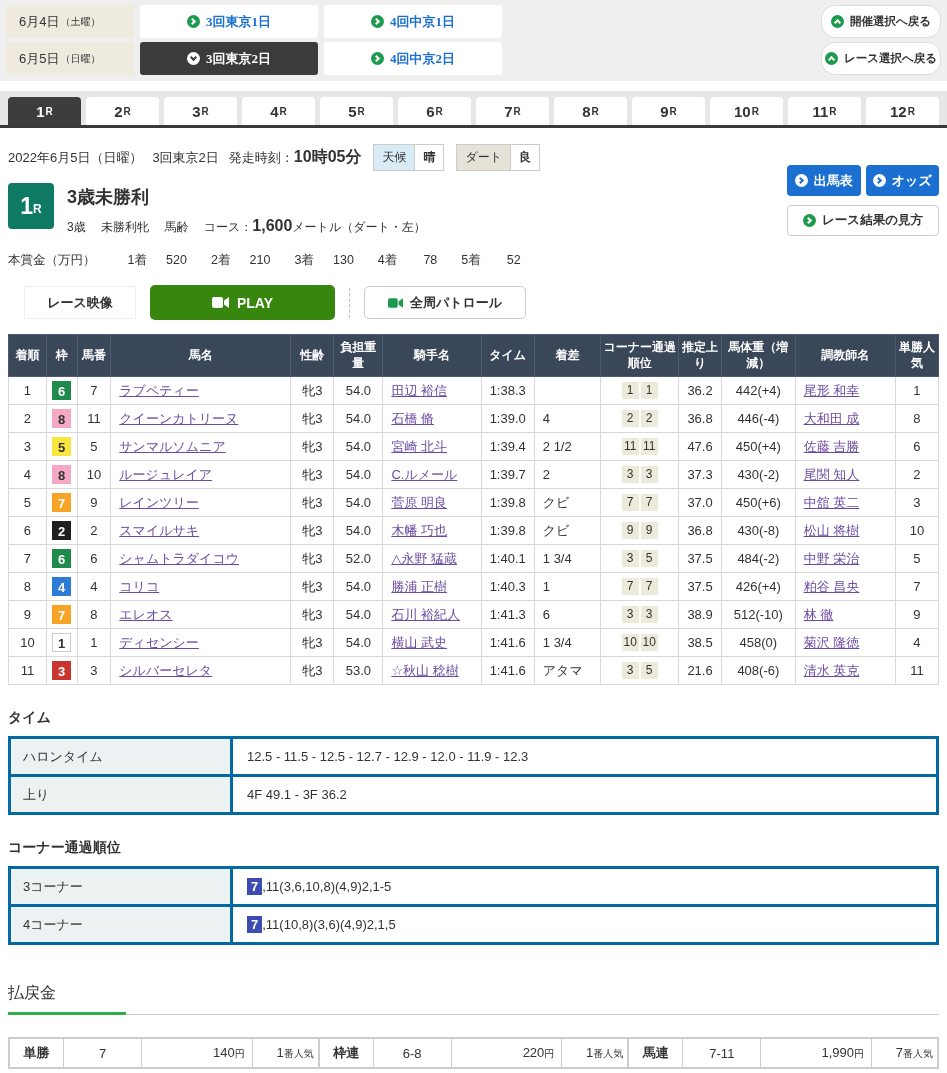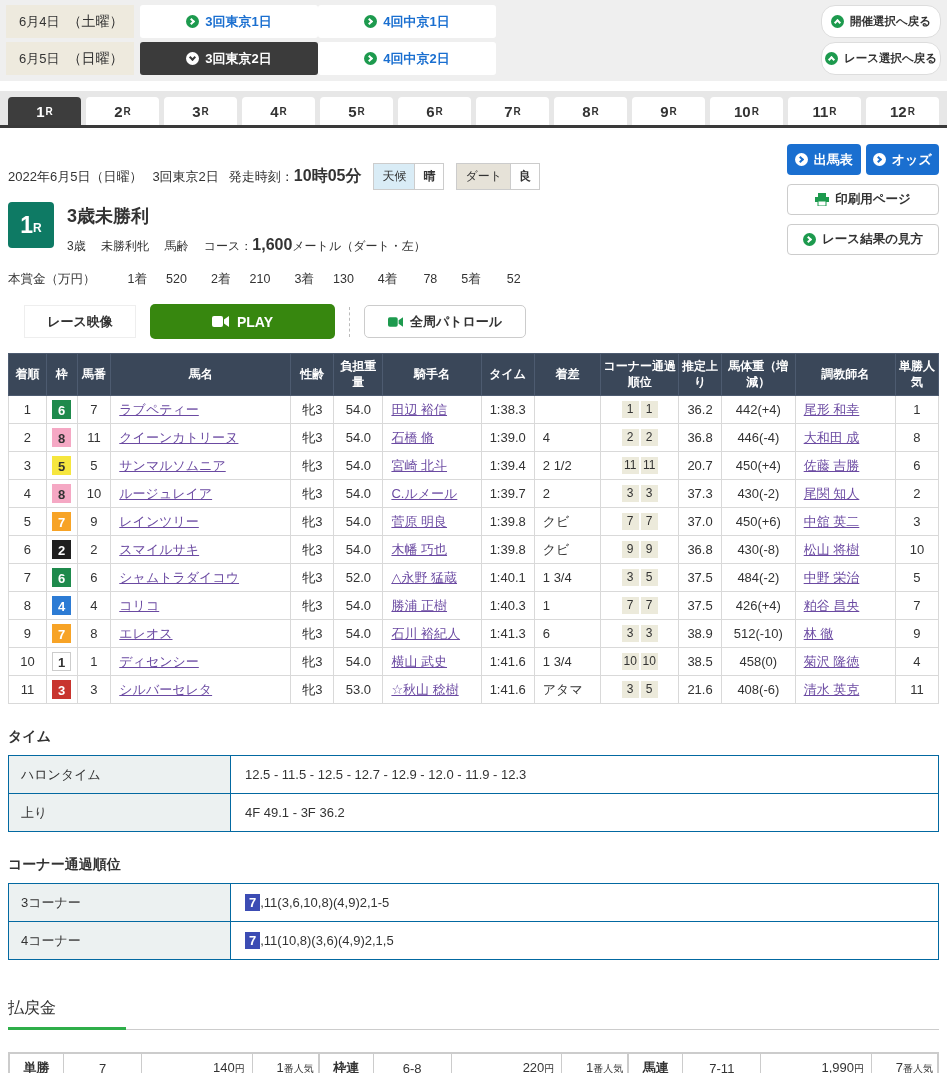--- a/index.html
+++ b/index.html
@@ -4,22 +4,22 @@
 <style>
   * { box-sizing: border-box; margin: 0; padding: 0; }
   body { width: 947px; margin: 0; background: #fff; color: #333;
          font-family: "Liberation Sans", "DejaVu Sans", sans-serif; font-size: 13px; }
 
   
   .topnav { background: #efefef; padding: 5px 6px 2px; }
   .nav-row { display: flex; align-items: stretch; margin-bottom: 4px; }
   .nav-date { width: 128px; background: #eeeade; display: flex; align-items: center;
               padding-left: 13px; font-size: 13px; }
-  .nav-date .day { font-size: 14px; margin-left: 8px; }
-  .nav-links { display: flex; gap: 0; margin-left: 6px; }
+  .nav-date .day { font-size: 10px; margin-left: 1px; }
+  .nav-links { display: flex; gap: 6px; margin-left: 6px; font-family: Liberation Serif, serif; }
   .nav-link { width: 178px; height: 33px; background: #fff; border-radius: 3px;
               display: flex; align-items: center; justify-content: center;
               color: #1a6fd0; font-weight: bold; font-size: 13px; cursor: pointer; }
   .nav-link.selected { background: #3b3b3b; color: #fff; }
   .nav-spacer { flex: 1; }
   .nav-back { width: 120px; height: 33px; background: #fff; border: 1px solid #ddd;
               border-radius: 14px; display: flex; align-items: center; justify-content: center;
               font-size: 11.5px; font-weight: bold; cursor: pointer; }
 
   .cicon { width: 13px; height: 13px; border-radius: 50%; display: inline-flex;
@@ -105,21 +105,21 @@
   a.plink { color: #6b4aa2; text-decoration: underline; cursor: pointer; }
   .waku { display: inline-block; width: 19px; height: 19px; line-height: 19px;
           text-align: center; font-weight: bold; font-size: 13px; }
   .corner-chips { display: flex; gap: 2px; justify-content: center; }
   .chip { width: 17px; height: 17px; line-height: 17px; background: #eceadb;
           text-align: center; font-size: 12px; }
 
   
   .sec-title { font-weight: bold; font-size: 14px; margin: 24px 0 9px; }
   table.kv { width: 100%; border-collapse: collapse; }
-  .kv td { border: 1px solid #0369a1; height: 38px; font-size: 13px; background: #fff; }
+  .kv td { border: 3px solid #0369a1; height: 38px; font-size: 13px; background: #fff; }
   .kv .kv-label { width: 222px; background: #ecf1f1; padding-left: 12px; }
   .kv .kv-value { padding-left: 14px; }
   .corner-badge { display: inline-block; min-width: 14px; padding: 1px 4px; background: #3c4cb4;
                   color: #fff; font-weight: bold; margin-right: 0; }
 
   
   .payout-title { font-size: 16px; font-weight: normal; margin-top: 38px; }
   .payout-underline { position: relative; height: 3px; border-bottom: 1px solid #ccc;
                       margin: 8px 0 22px; }
   .payout-underline::before { content: ""; position: absolute; left: 0; top: 0;
@@ -289,28 +289,20 @@
               <span class="chev right"></span>
             </span>
           <span>出馬表</span>
         </div>
         <div class="btn-blue">
           <span class="cicon white-blue">
               <span class="chev right"></span>
             </span>
           <span>オッズ</span>
         </div>
-      </div>
-      <div class="btn-white">
-        <svg class="cam" width="14" height="13" viewBox="0 0 14 13" style="margin-right:6px">
-          <rect x="3" y="0" width="8" height="4" fill="#1d9a4e"></rect>
-          <rect x="0" y="4" width="14" height="5" fill="#1d9a4e"></rect>
-          <rect x="3" y="8" width="8" height="5" fill="#fff" stroke="#1d9a4e"></rect>
-        </svg>
-        <span>印刷用ページ</span>
       </div>
       <div class="btn-white">
         <span class="cicon green">
             <span class="chev right"></span>
           </span>
         <span>レース結果の見方</span>
       </div>
     </div>
   </div>
 
@@ -436,21 +428,21 @@
           <td class="ctr">54.0</td>
           <td class="lft"><a class="plink">宮崎 北斗</a></td>
           <td class="ctr">1:39.4</td>
           <td class="lft">2 1/2</td>
           <td>
             <div class="corner-chips">
               <span class="chip">11</span>
               <span class="chip">11</span>
             </div>
           </td>
-          <td class="ctr">20.7</td>
+          <td class="ctr">47.6</td>
           <td class="ctr">450(+4)</td>
           <td class="lft"><a class="plink">佐藤 吉勝</a></td>
           <td class="ctr">6</td>
         </tr>
         <tr>
           <td class="ctr">4</td>
           <td class="ctr"><span class="waku" style="background: rgb(245, 168, 196); color: rgb(51, 51, 51); border: 1px solid rgb(245, 168, 196);">8</span></td>
           <td class="ctr">10</td>
           <td class="lft"><a class="plink">ルージュレイア</a></td>
           <td class="ctr">牝3</td>

